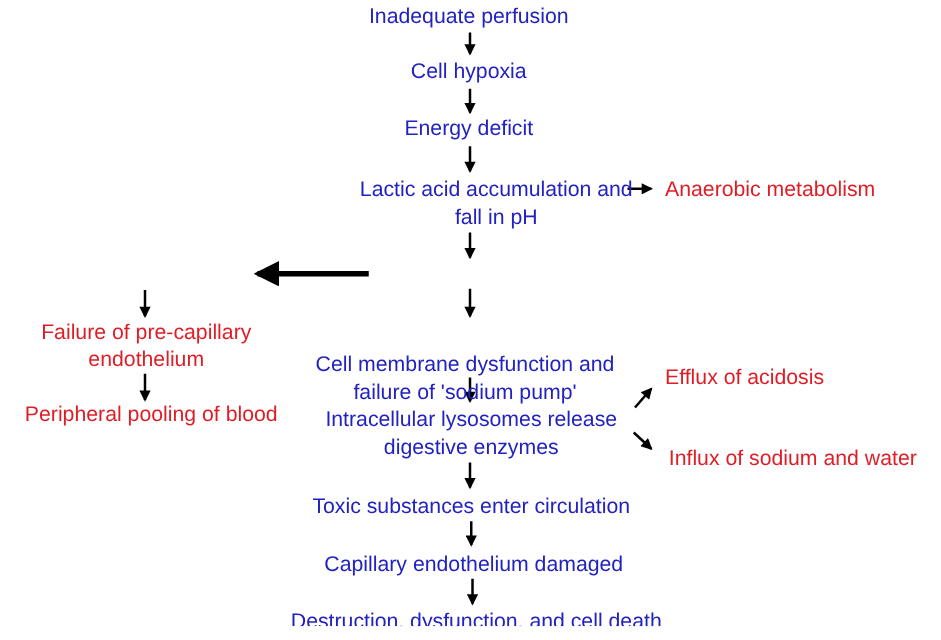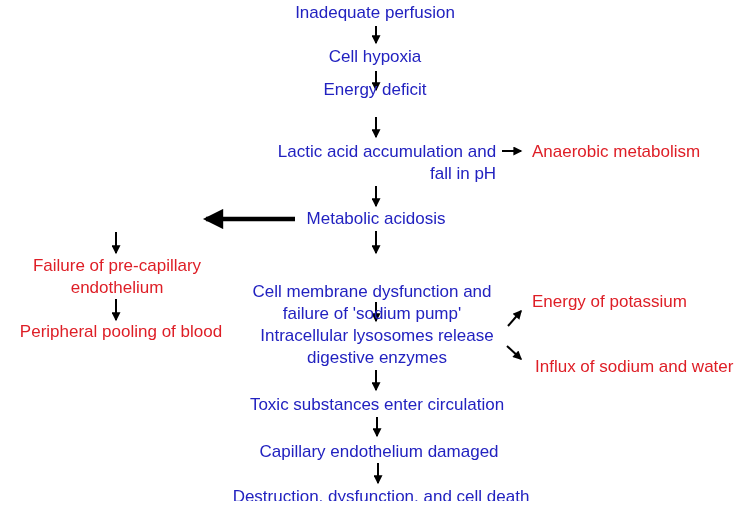--- a/index.html
+++ b/index.html
@@ -63,31 +63,30 @@
     <line x1="376" y1="302" x2="376" y2="321" marker-end="url(#ah)"></line>
     <line x1="508" y1="326" x2="521" y2="311" marker-end="url(#ah)"></line>
     <line x1="507" y1="346" x2="521" y2="359" marker-end="url(#ah)"></line>
     <line x1="376" y1="370" x2="376" y2="390" marker-end="url(#ah)"></line>
     <line x1="377" y1="417" x2="377" y2="436" marker-end="url(#ah)"></line>
     <line x1="378" y1="463" x2="378" y2="483" marker-end="url(#ah)"></line>
   </svg>
 
   <div class="node blue" style="left:375px;top:13px;">Inadequate perfusion</div>
   <div class="node blue" style="left:375px;top:57px;">Cell hypoxia</div>
-  <div class="node blue" style="left:375px;top:90px;">Energy deficit</div>
-  <div class="node blue" style="left:387px;top:163px;text-align:right;">Lactic acid accumulation and
+  <div class="node blue" style="left:375px;top:103px;">Energy deficit</div>
+  <div class="node blue" style="left:397px;top:163px;">Lactic acid accumulation and
 fall in pH</div>
   <div class="node red left-anchor" style="left:532px;top:152px;">Anaerobic metabolism</div>
-  <div class="node blue" style="left:376px;top:219px;">Metabolic acidosis</div>
   <div class="node red" style="left:117px;top:277px;">Failure of pre-capillary
 endothelium</div>
   <div class="node red" style="left:121px;top:332px;">Peripheral pooling of blood</div>
   <div class="node blue" style="left:372px;top:279px;margin-top:24px;">Cell membrane dysfunction and
 failure of 'sodium pump'</div>
   <div class="node blue" style="left:377px;top:347px;">Intracellular lysosomes release
 digestive enzymes</div>
-  <div class="node red left-anchor" style="left:532px;top:302px;">Energy of potassium</div>
+  <div class="node red left-anchor" style="left:532px;top:302px;">Efflux of acidosis</div>
   <div class="node red left-anchor" style="left:535px;top:367px;">Influx of sodium and water</div>
   <div class="node blue" style="left:377px;top:405px;">Toxic substances enter circulation</div>
   <div class="node blue" style="left:379px;top:452px;">Capillary endothelium damaged</div>
   <div class="node blue" style="left:381px;top:497px;">Destruction, dysfunction, and cell death</div>
 
 </div>
 
 </body></html>

